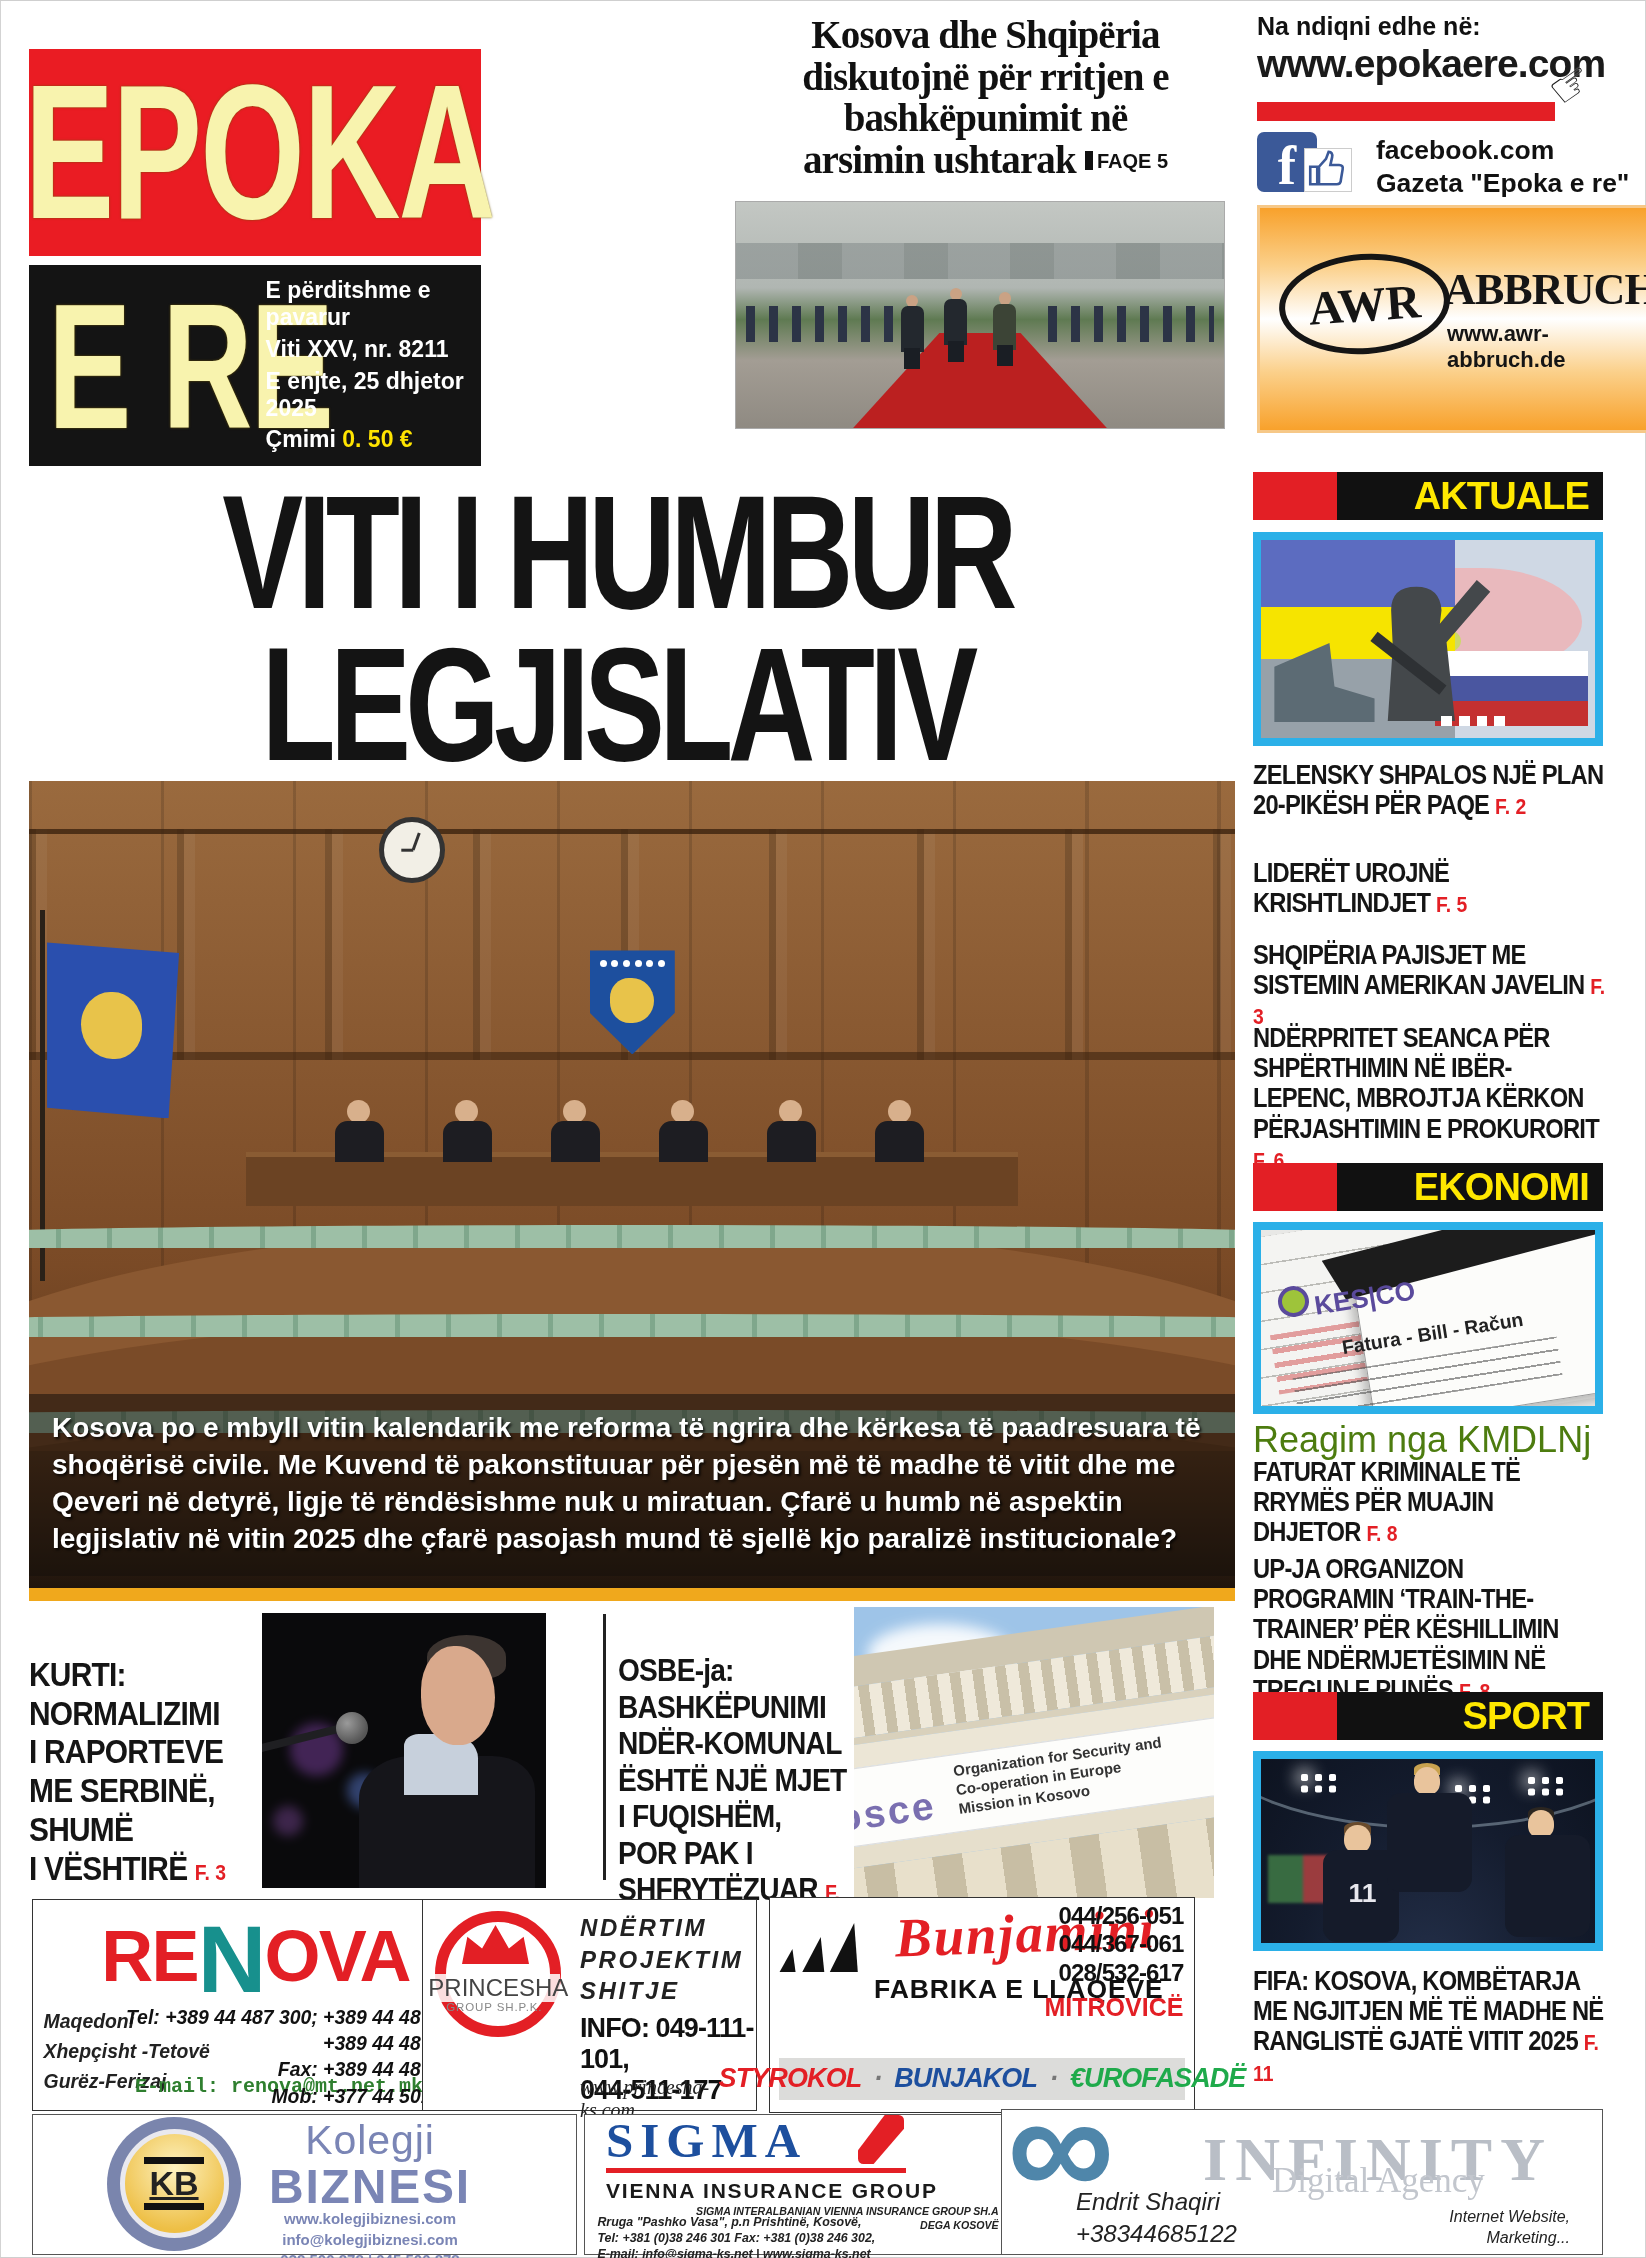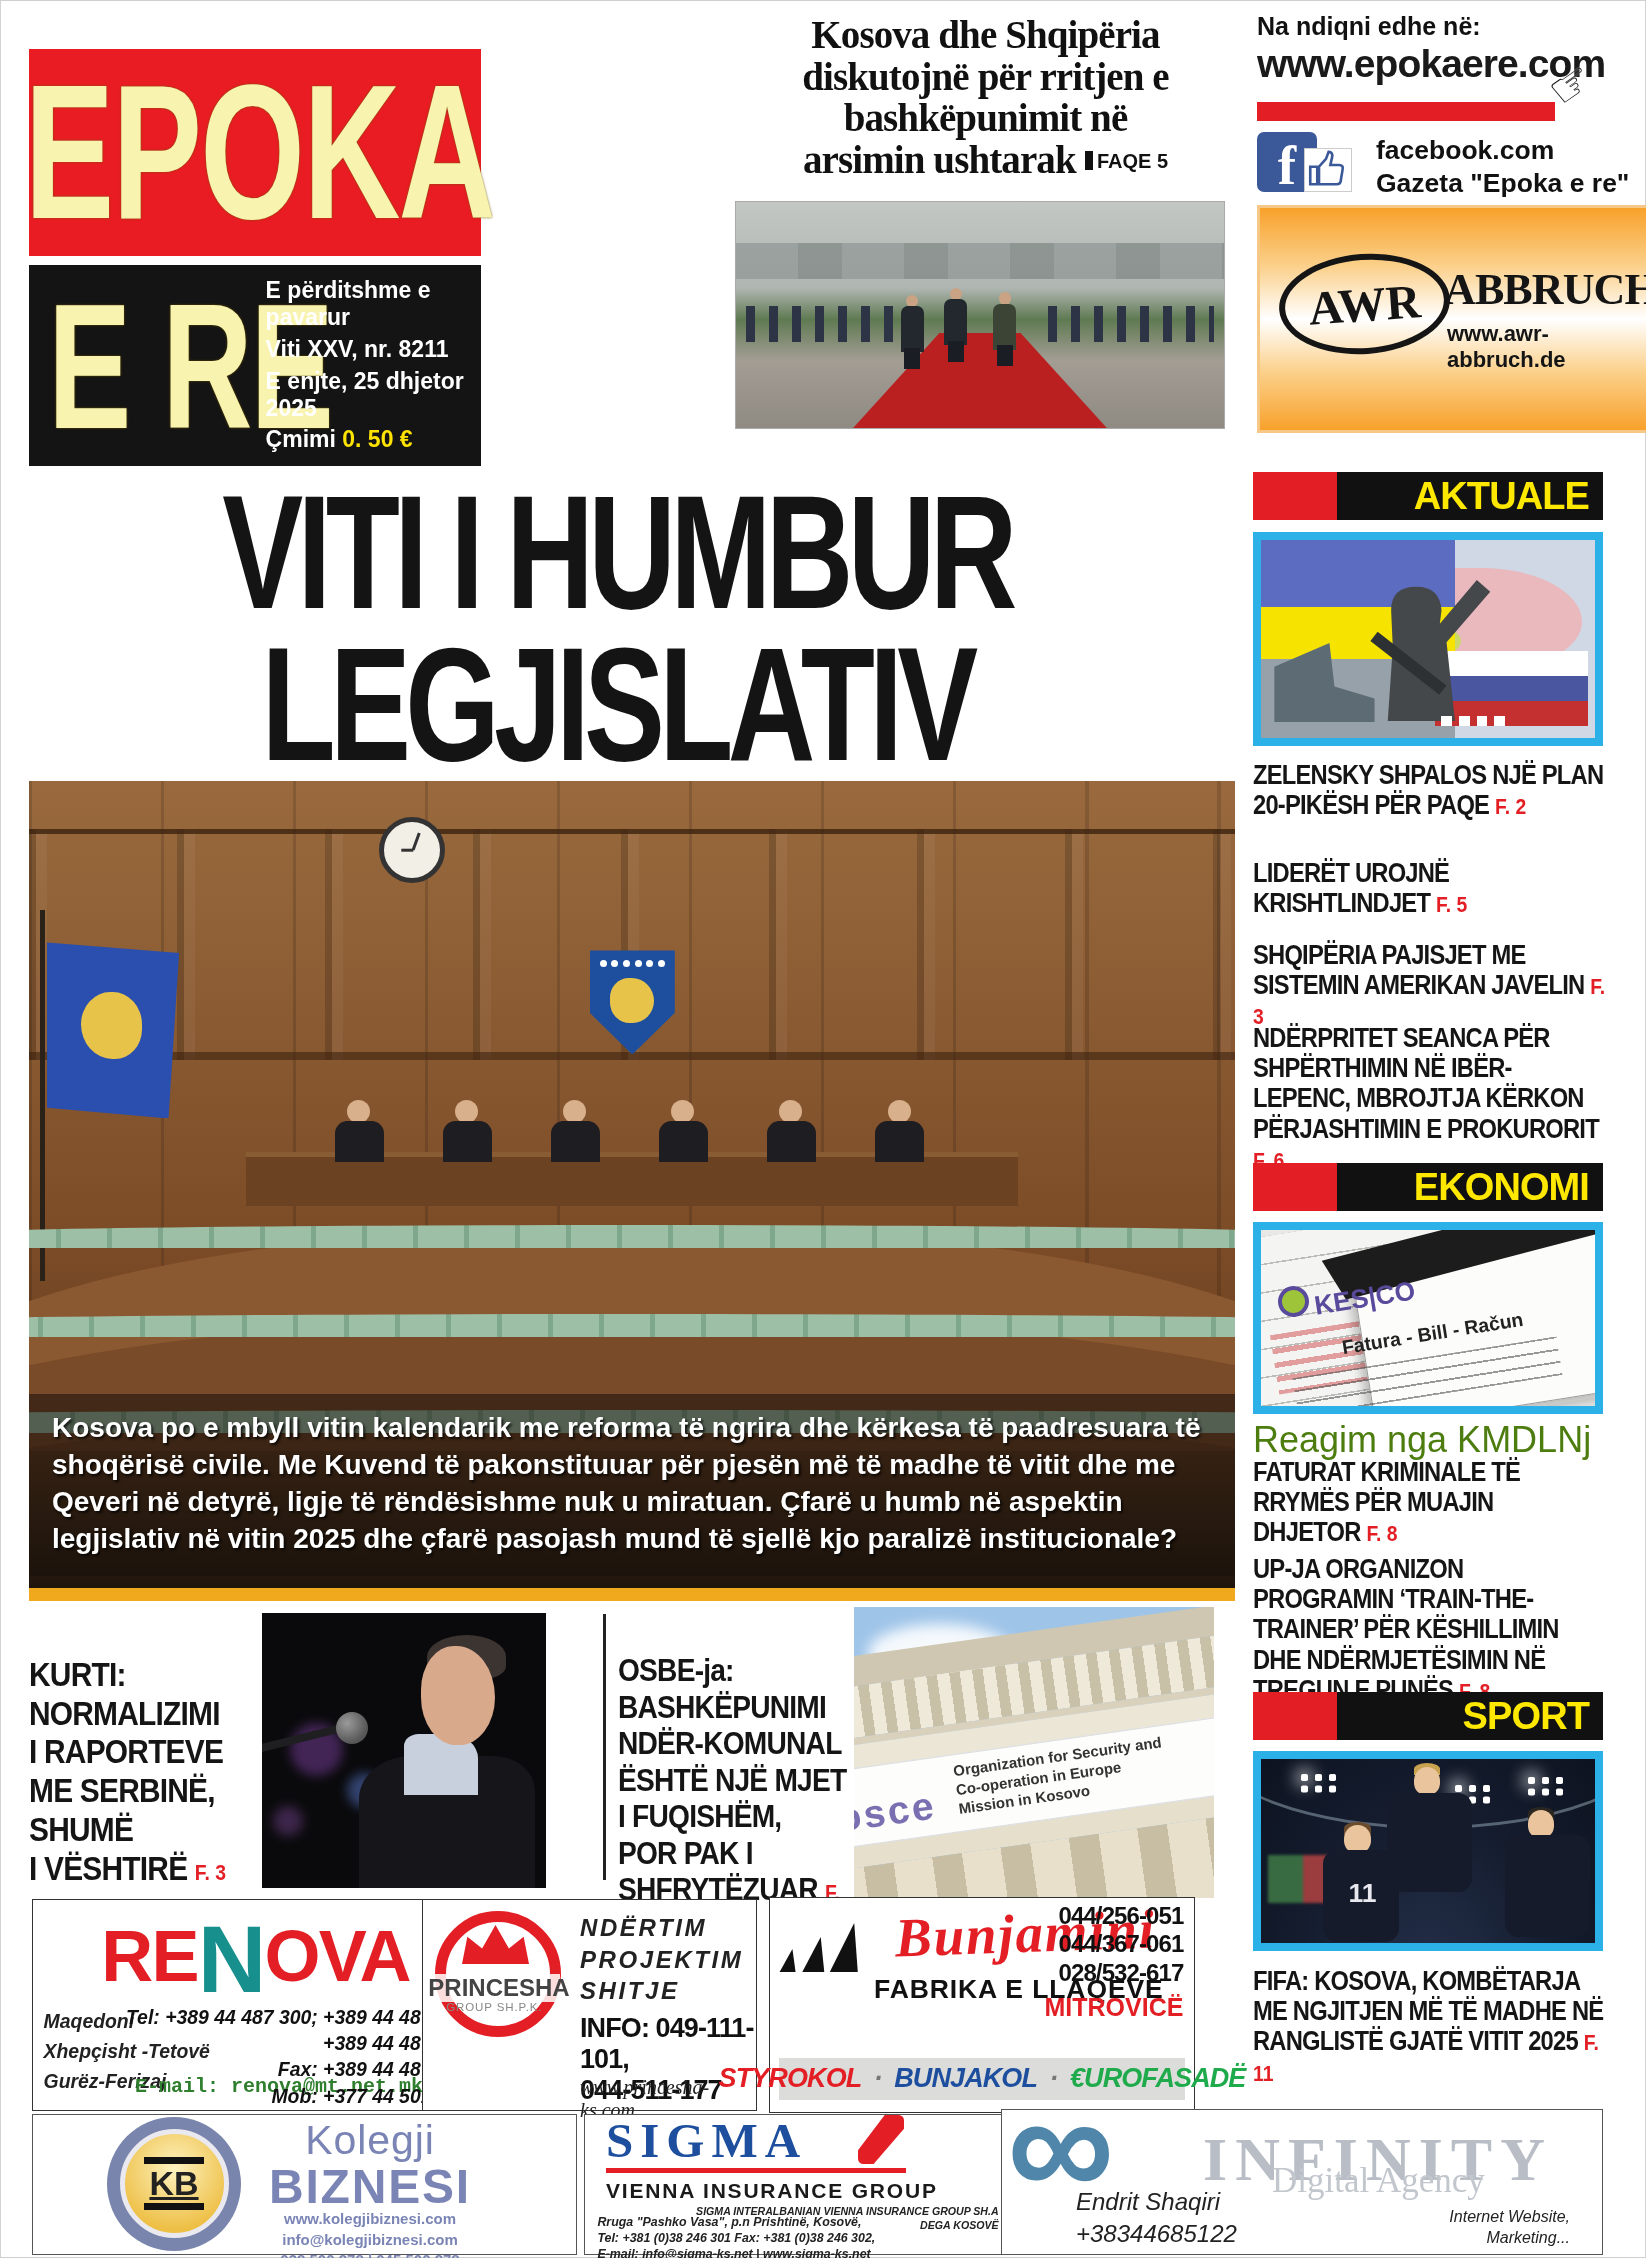--- a/index.html
+++ b/index.html
@@ -178,21 +178,21 @@
   .renova-brand{position:absolute;left:0;top:5.3px;width:100%;text-align:center;font-size:72px;font-weight:bold;letter-spacing:-1.8px;color:#e31f25;}
   .renova-brand .n{color:#17908d;font-size:95px;vertical-align:-10.6px;}
   .renova-putz{position:absolute;left:0;top:99px;width:100%;text-align:center;font-size:35px;font-weight:bold;
       color:#3f4f1f;letter-spacing:16px;}
   .renova-loc{position:absolute;left:10.6px;top:106px;font-size:19.4px;font-weight:bold;font-style:italic;color:#222;line-height:1.55;}
   .renova-mail{position:absolute;left:102px;top:175px;font-family:"Liberation Mono",monospace;font-size:20px;font-weight:bold;color:#2f7f2f;}
   .renova-tel{position:absolute;right:8.8px;top:104px;text-align:right;font-size:19.4px;font-weight:bold;font-style:italic;color:#111;line-height:1.35;}
   .pr-circle{position:absolute;left:12.4px;top:10.6px;width:104px;height:104px;border:11.5px solid #e31f25;border-radius:50%;background:#fff;}
   .pr-crown{position:absolute;left:39px;top:25px;width:67px;height:39px;background:#e31f25;
       clip-path:polygon(0 100%,8% 30%,30% 60%,50% 0,70% 60%,92% 30%,100% 100%);}
-  .pr-name{position:absolute;left:5.3px;top:74px;width:132px;text-align:center;font-size:24px;font-weight:bold;color:#444;
+  .pr-name{position:absolute;left:5.3px;top:74px;width:132px;text-align:center;font-size:24px;font-weight:normal;color:#444;
       background:rgba(255,255,255,.85);letter-spacing:0px;}
   .pr-sub{position:absolute;left:5.3px;top:101px;width:132px;text-align:center;font-size:11.5px;color:#888;letter-spacing:0.9px;}
   .pr-services{position:absolute;left:157px;top:12.4px;font-size:24px;font-style:italic;color:#222;letter-spacing:2.6px;line-height:1.3;font-weight:bold;}
   .pr-info{position:absolute;left:157px;top:113px;font-size:27px;font-weight:bold;color:#111;line-height:1.15;letter-spacing:-0.9px;}
   .pr-site{position:absolute;left:157px;top:176px;font-family:"Liberation Serif",serif;font-style:italic;font-size:20px;color:#222;}
   .tri{display:inline-block;width:0;height:0;border-style:solid;border-color:transparent;transform:skewX(-12deg);}
   .bun-brand{position:absolute;left:125px;top:3.5px;font-size:55px;font-weight:bold;font-style:italic;color:#e31f25;
       font-family:"Liberation Serif",serif;transform:rotate(-2deg);letter-spacing:1.8px;}
   .bun-sub{position:absolute;left:104px;top:76px;font-size:26.5px;font-weight:bold;color:#111;letter-spacing:0.9px;}
   .bun-tel{position:absolute;right:10.6px;top:3.5px;text-align:right;font-size:24px;font-weight:bold;color:#111;line-height:1.2;letter-spacing:-0.9px;}

